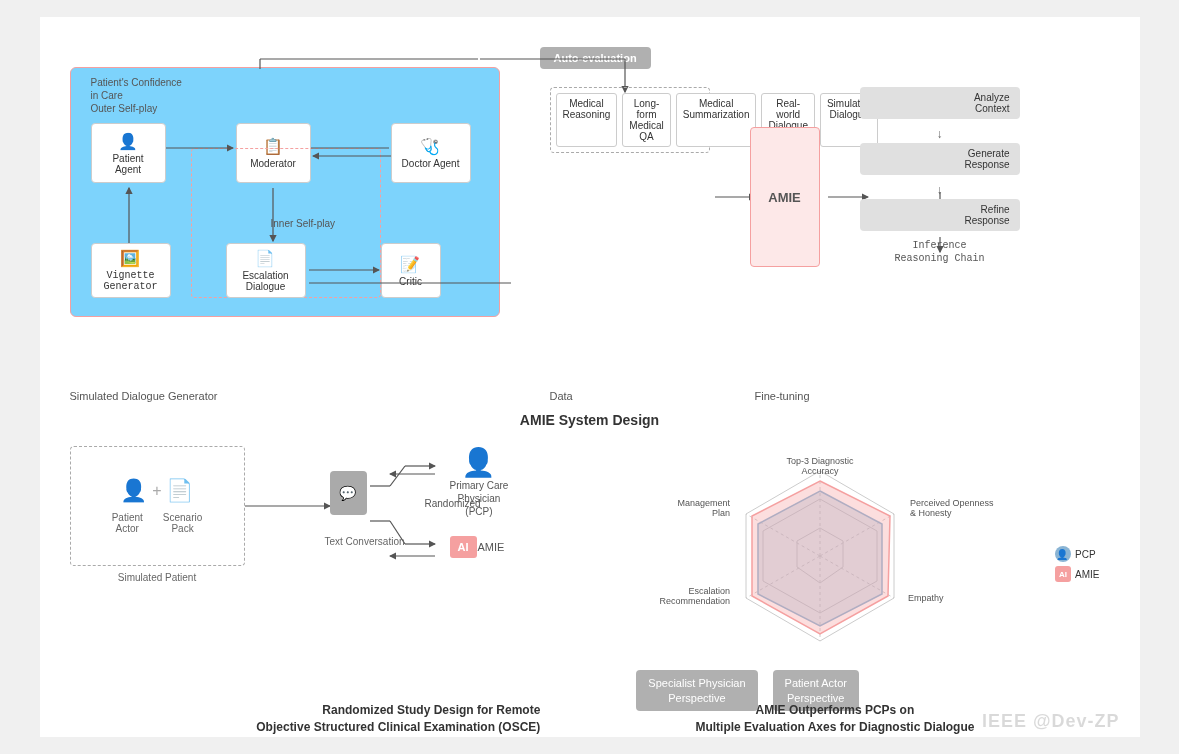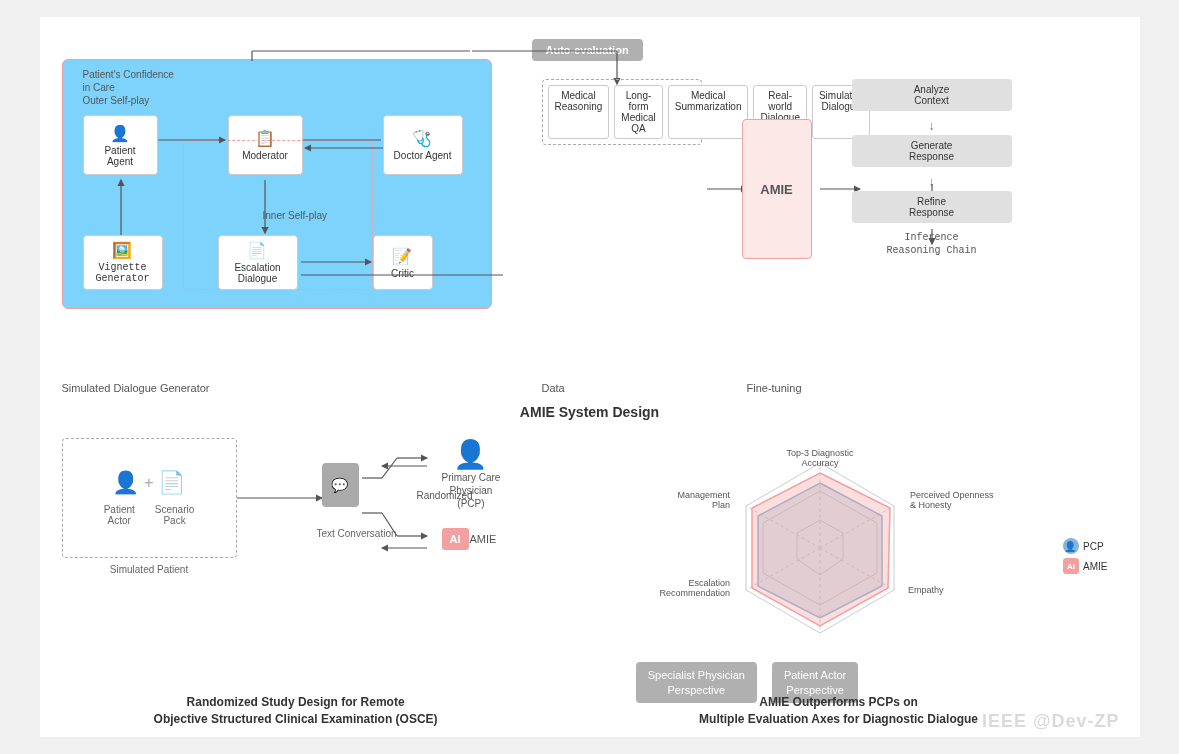--- a/index.html
+++ b/index.html
@@ -11,21 +11,21 @@
       overflow: hidden;
       display: flex;
       align-items: center;
       justify-content: center;
     }
     .page {
       background: white;
       width: 1100px;
       height: 720px;
       position: relative;
-      padding: 12px;
+      padding: 20px;
       font-size: 11px;
       color: #333;
     }
 
     
     .top-section {
       display: flex;
       width: 100%;
       height: 370px;
       position: relative;
@@ -185,21 +185,21 @@
     .inference-section {
       position: absolute;
       top: 50px;
       left: 800px;
       width: 160px;
     }
     .inference-step {
       background: #e0e0e0;
       border-radius: 4px;
       padding: 5px 10px;
-      text-align: center;
+      text-align: right;
       font-size: 10px;
       margin-bottom: 8px;
     }
     .inference-arrow {
       text-align: center;
       font-size: 12px;
       color: #666;
       margin-bottom: 2px;
     }
     .inference-label {
@@ -304,21 +304,21 @@
       left: 365px;
       font-size: 10px;
       color: #555;
     }
 
     .osce-title {
       position: absolute;
       bottom: 0;
       left: 0;
       right: 0;
-      text-align: center;
+      text-align: right;
       font-size: 12px;
       font-weight: bold;
       color: #333;
       line-height: 1.4;
     }
 
     
     .radar-section {
       width: 580px;
       position: relative;

